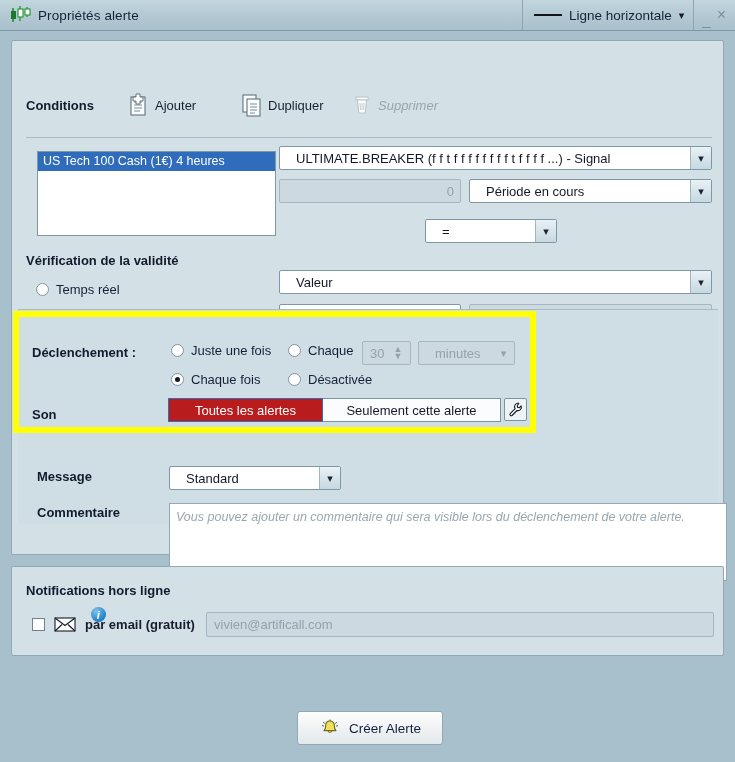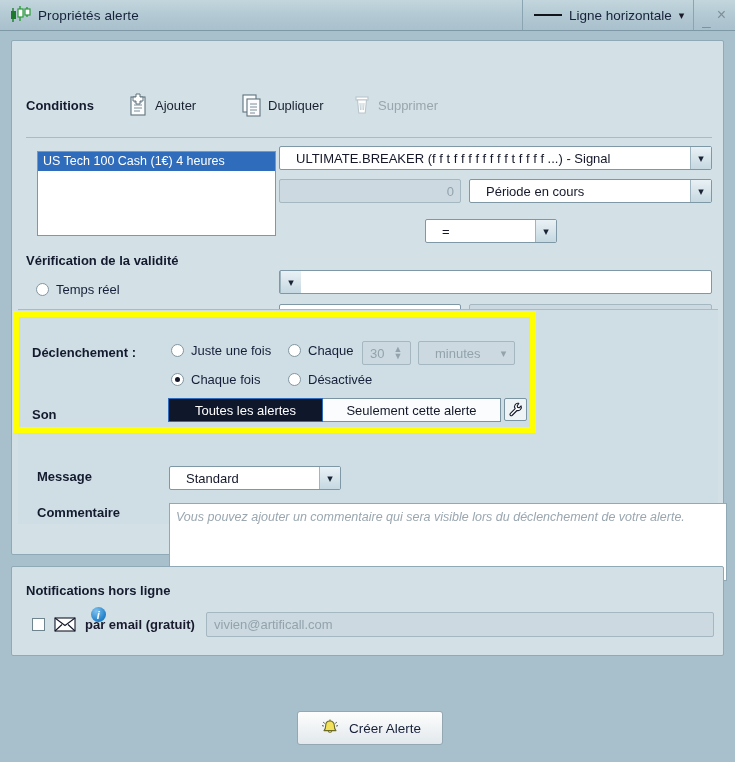--- a/index.html
+++ b/index.html
@@ -175,21 +175,21 @@
   
   .seg {
     position: absolute; height: 24px;
     display: flex; align-items: stretch;
   }
   .seg .b {
     display: flex; align-items: center; justify-content: center;
     font-size: 13px; cursor: pointer;
     border: 1px solid #7b94a1;
   }
-  .seg .b.on  { background: #0f172a; color: #ffffff; border-color: #2f6cbb; }
+  .seg .b.on  { background: #b91c1c; color: #ffffff; border-color: #2f6cbb; }
   .seg .b.off { background: #fbfcfd; color: #14182a; border-left: none; }
 
   .iconbtn {
     position: absolute;
     width: 23px; height: 23px;
     background: #eef3f6;
     border: 1px solid #7b94a1; border-radius: 2px;
     display: flex; align-items: center; justify-content: center;
     cursor: pointer;
   }
@@ -300,21 +300,21 @@
         <rect x="3" y="2" width="13" height="17" fill="#fbfcfd" stroke="#60737d" stroke-width="1.1"></rect>
         <rect x="7" y="6" width="13" height="17" fill="#fbfcfd" stroke="#60737d" stroke-width="1.1"></rect>
         <line x1="10" y1="11" x2="17" y2="11" stroke="#7b8e98" stroke-width="1"></line>
         <line x1="10" y1="14" x2="17" y2="14" stroke="#7b8e98" stroke-width="1"></line>
         <line x1="10" y1="17" x2="17" y2="17" stroke="#7b8e98" stroke-width="1"></line>
         <line x1="10" y1="20" x2="15" y2="20" stroke="#7b8e98" stroke-width="1"></line>
       </svg>
       <span>Dupliquer</span>
     </div>
 
-    <div class="tool-btn disabled abs" style="left:340px; top:64px; transform:translateY(-50%);">
+    <div class="tool-btn disabled abs" style="left:340px; top:64px; transform:translateY(-50%);font-style:italic;">
       <svg width="20" height="24" viewBox="0 0 20 24">
         <rect x="4" y="4" width="12" height="3" fill="#ffffff" stroke="#b9c5cb" stroke-width="1.1"></rect>
         <path d="M5.5 7 L6.8 20 h6.4 L14.5 7 z" fill="#ffffff" stroke="#b9c5cb" stroke-width="1.1"></path>
         <line x1="8" y1="10" x2="8.5" y2="17" stroke="#c3ced4" stroke-width="1"></line>
         <line x1="10" y1="10" x2="10" y2="17" stroke="#c3ced4" stroke-width="1"></line>
         <line x1="12" y1="10" x2="11.5" y2="17" stroke="#c3ced4" stroke-width="1"></line>
       </svg>
       <span>Supprimer</span>
     </div>
 
@@ -347,20 +347,21 @@
     <div class="radio-wrap abs" style="left:24px; top:241px;">
       <span class="radio"></span>
       <span class="radio-label">Temps réel</span>
     </div>
     <div class="radio-wrap abs" style="left:24px; top:268px;">
       <span class="radio on"></span>
       <span class="radio-label">Clôture barre courante</span>
     </div>
 
     <div class="combo" style="left:267px; top:229px; width:433px;">
+      <span class="txt">Valeur</span>
       <span class="arrow">▾</span>
     </div>
 
     <div class="txtfield" style="left:267px; top:263px; width:182px;">
       <span>1</span>
     </div>
     <div class="combo disabled" style="left:457px; top:263px; width:243px;">
       <span class="txt">Période en cours</span>
       <span class="arrow">▾</span>
     </div>

